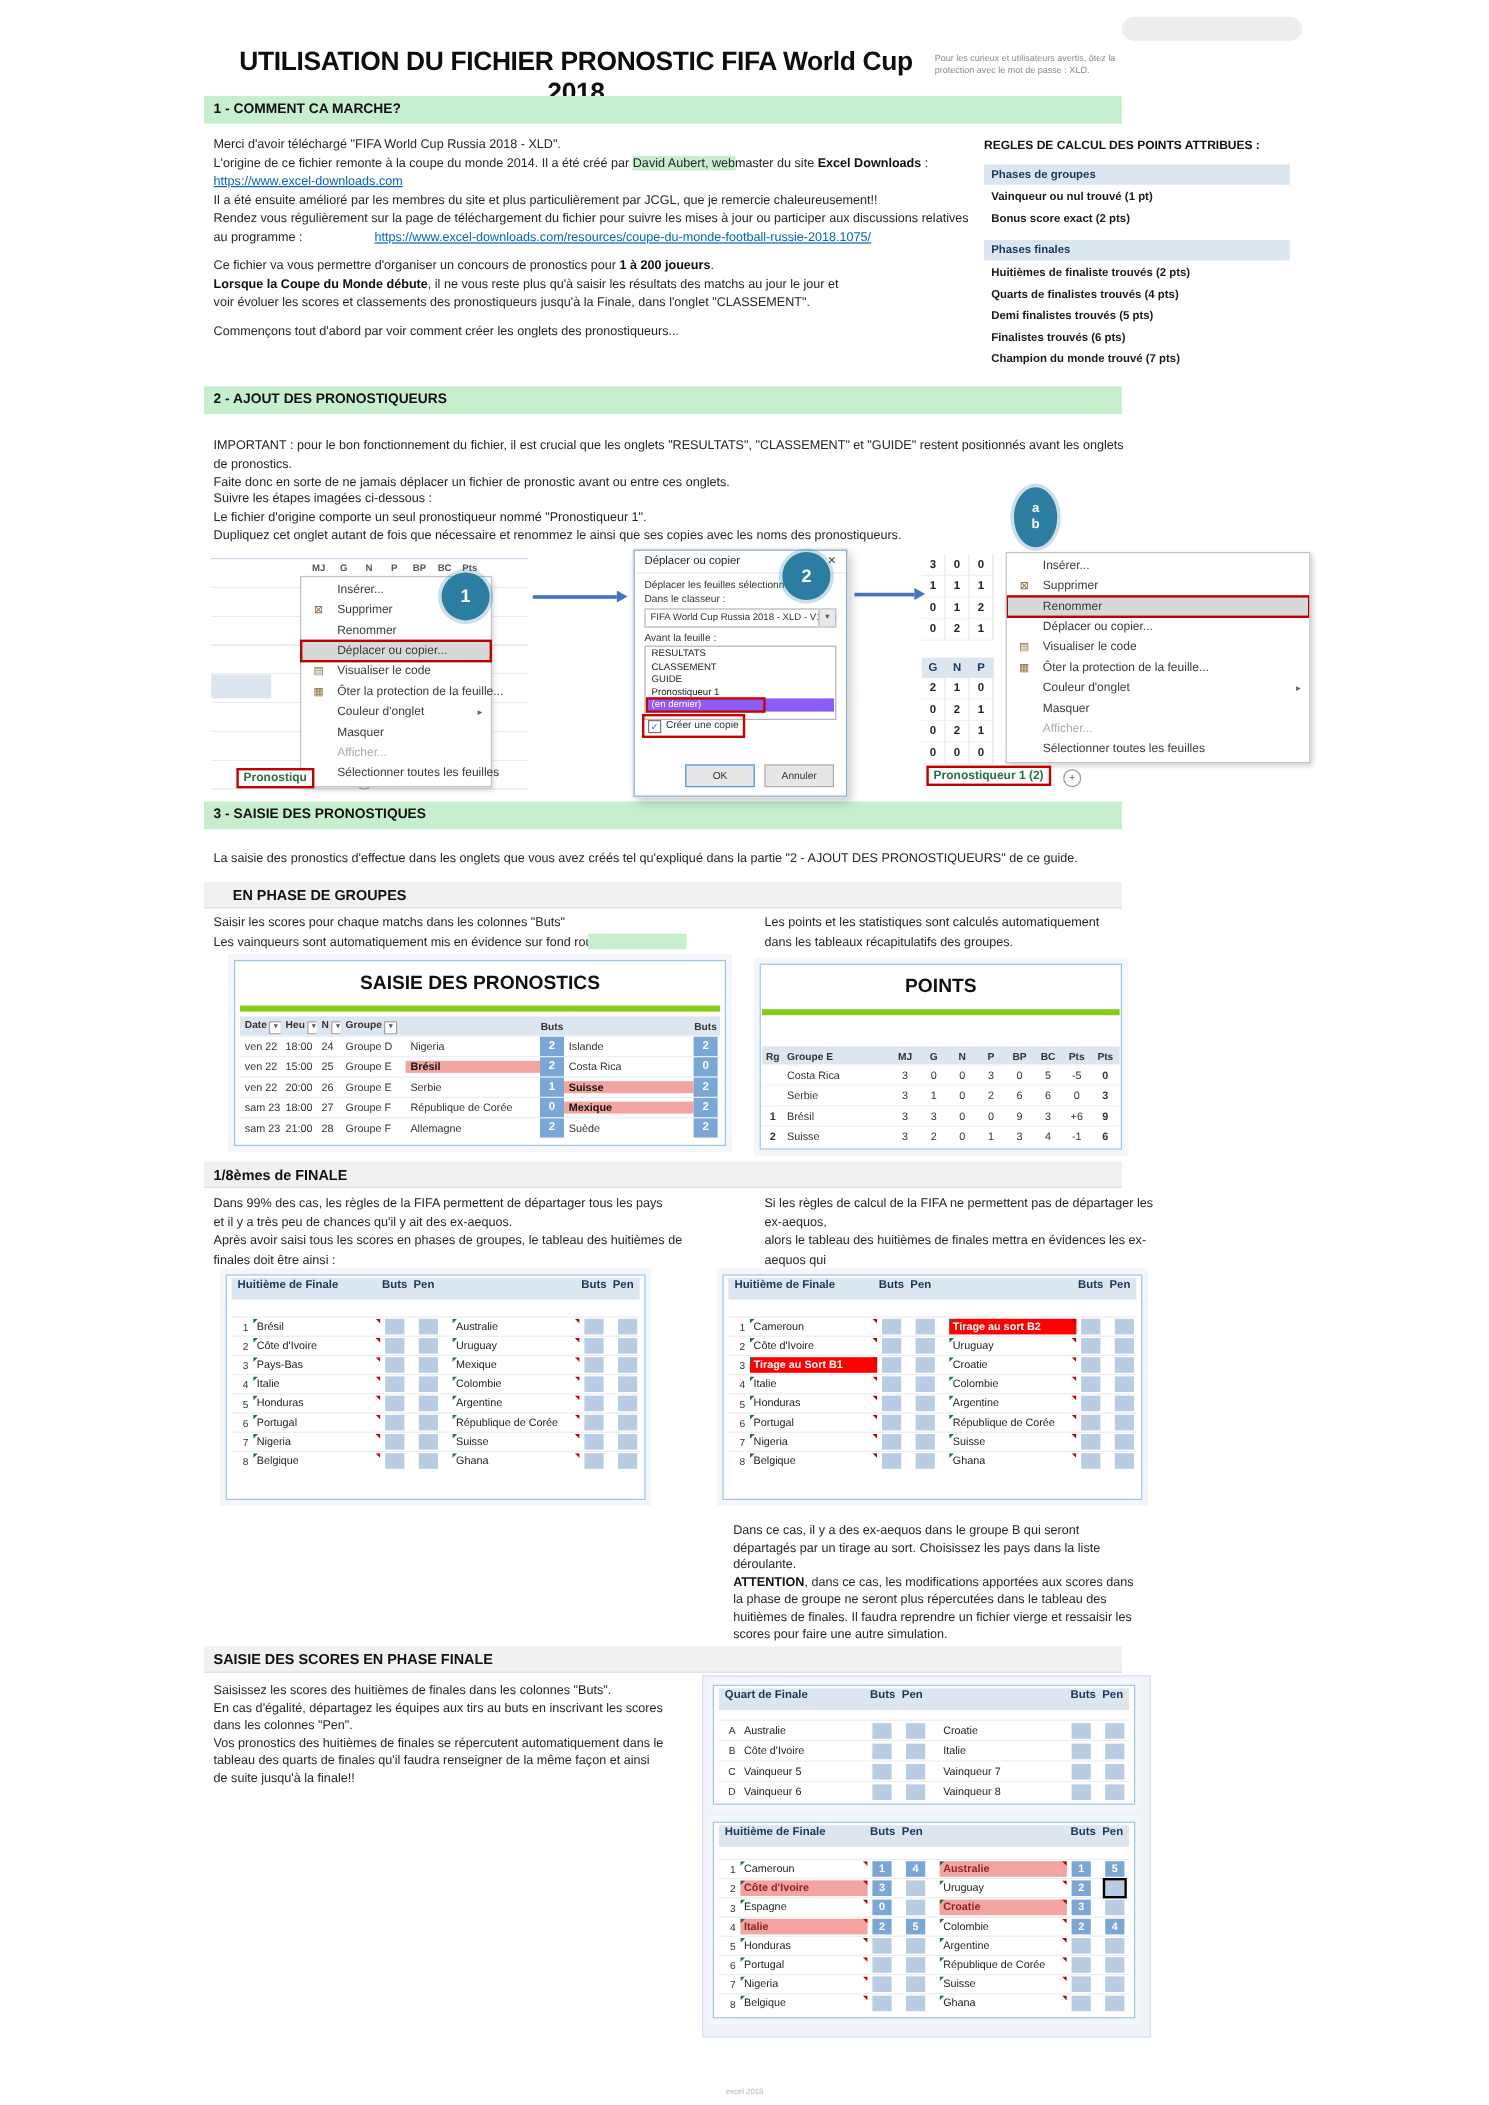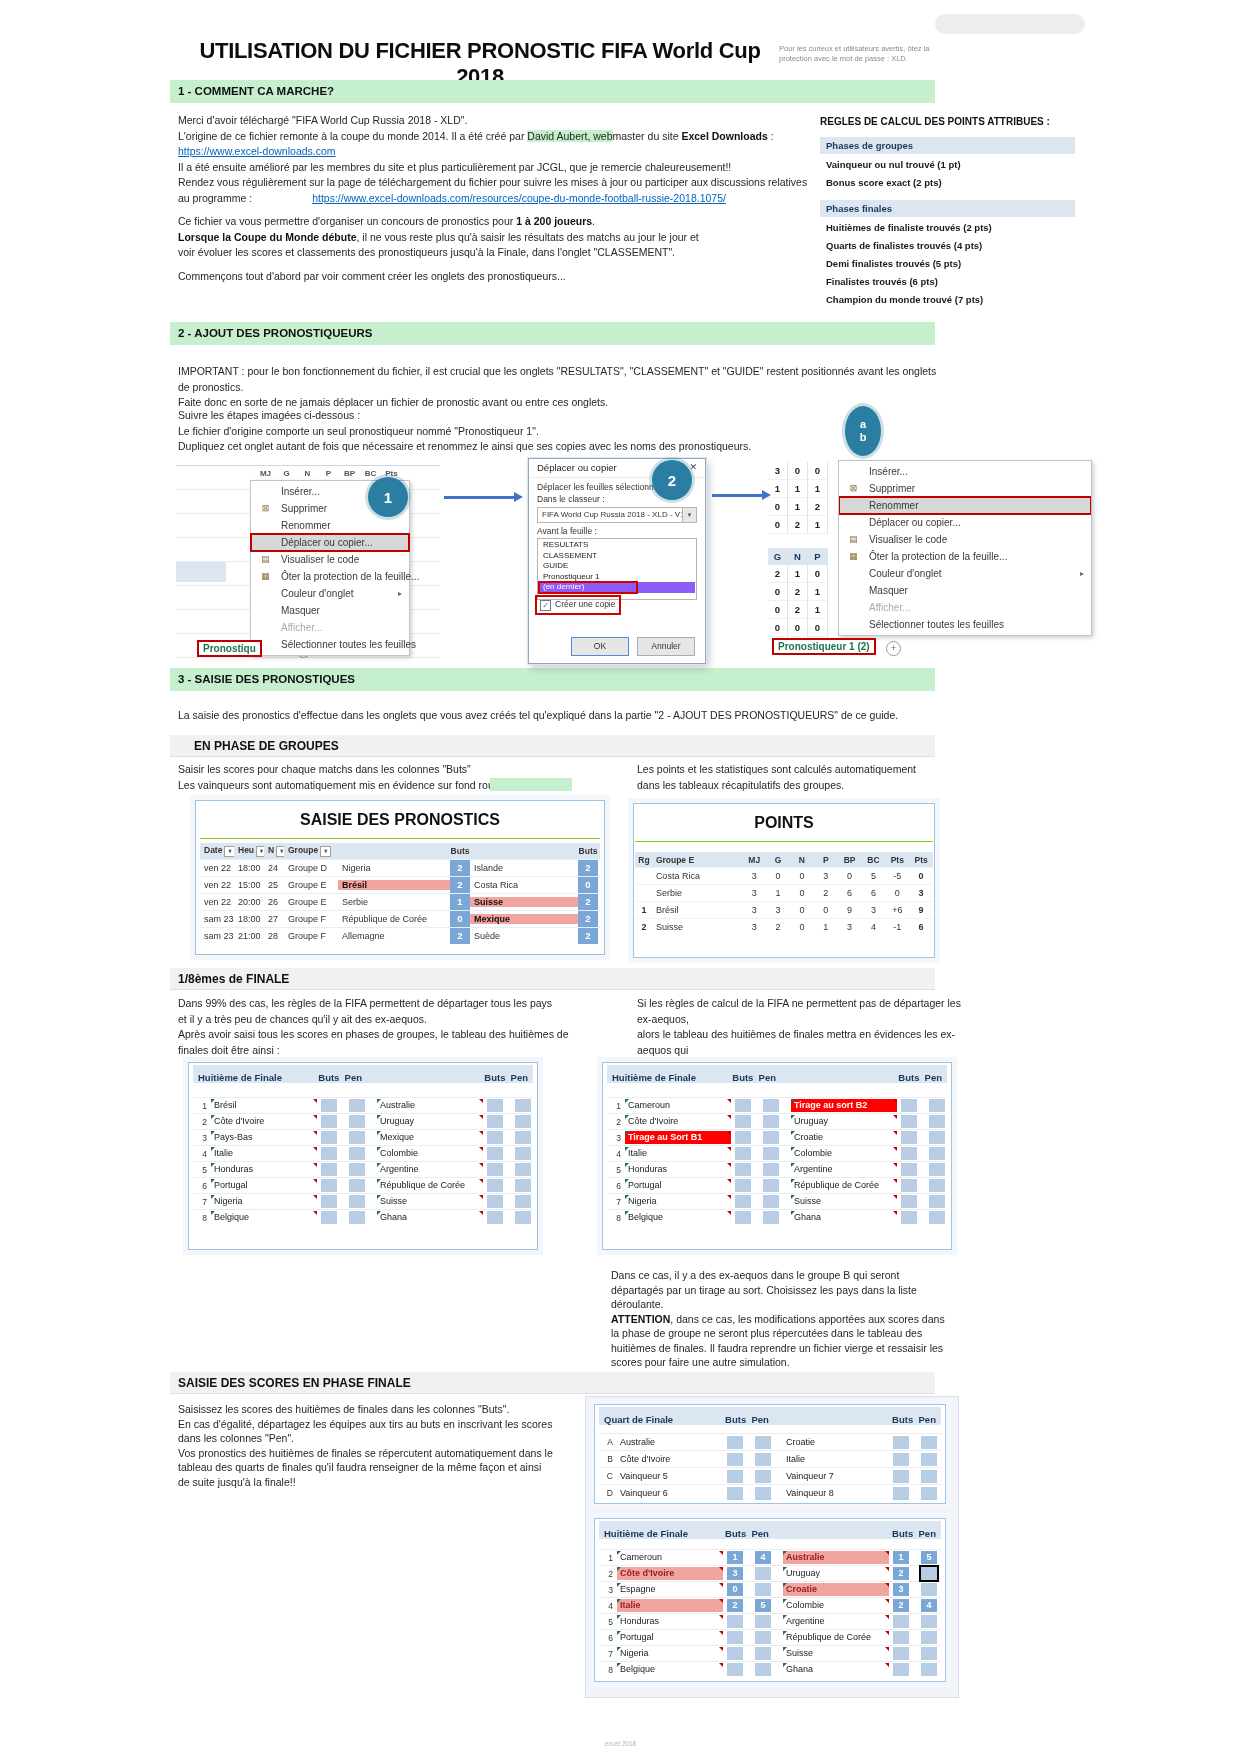--- a/index.html
+++ b/index.html
@@ -63,42 +63,42 @@
         background:#e6e6e6;border:1px solid #adadad;}
   .ok{right:76px;border-color:#4a90d9;}
   .cancel{right:10px;}
   
   .g3r{display:flex;}
   .g3c{width:19px;height:17px;line-height:17px;text-align:center;font-size:9.5px;font-weight:bold;color:#222;
        border-right:1px solid #e3e3e3;border-bottom:1px solid #f0f0f0;background:#fff;}
   .g3h .g3c{background:#dce6f1;color:#17375d;border-bottom:1px solid #c9d9ec;}
   
   .xpanel{background:#fff;border:1px solid #9dc3e6;box-shadow:0 0 0 5px #f3f7fb;box-sizing:border-box;}
-  .xttl{font-weight:bold;text-align:center;font-size:16px;color:#111;padding:10px 0 9px 0;border-bottom:1px solid #84cc16;}
+  .xttl{font-weight:bold;text-align:center;font-size:16px;color:#111;padding:10px 0 9px 0;border-bottom:5px solid #84cc16;}
   
   .shead{display:flex;align-items:center;height:16px;background:#dce6f1;font-size:8.5px;font-weight:bold;
          color:#333;margin-top:4px;}
   .fbtn{display:inline-block;width:9px;height:9px;background:#fff;border:1px solid #a0a0a0;font-size:6px;
         line-height:8px;text-align:center;color:#555;margin-left:2px;}
   .srow{display:flex;align-items:center;height:16px;border-top:1px solid #e8eef7;font-size:9px;color:#333;}
   .sc{padding-left:4px;box-sizing:border-box;white-space:nowrap;overflow:hidden;}
   .w-date{width:34px;} .w-time{width:30px;} .w-n{width:20px;} .w-grp{width:54px;}
   .w-t1{width:112px;} .w-t2{width:108px;}
   .sb{width:20px;height:16px;line-height:16px;text-align:center;background:#7ba7d7;color:#fff;
       font-weight:bold;font-size:9.5px;}
   .srow .sc.win{background:#f2a49f;font-weight:bold;color:#111;}
   
   .ph{display:flex;align-items:center;height:15px;background:#dce6f1;font-size:8.5px;font-weight:bold;color:#333;}
   .pr{display:flex;align-items:center;height:16px;border-top:1px solid #eef3f9;font-size:9px;color:#333;}
   .p-rg{width:18px;text-align:center;font-weight:bold;}
   .p-team{width:90px;padding-left:3px;box-sizing:border-box;}
   .p-c{width:24px;text-align:center;}
   .pr .p-c:last-child{font-weight:bold;}
   
-  .hh{display:flex;align-items:flex-end;height:18px;background:#dce6f1;font-size:9.5px;font-weight:bold;color:#17375d;}
+  .hh{display:flex;align-items:flex-start;height:18px;background:#dce6f1;font-size:9.5px;font-weight:bold;color:#17375d;}
   .hh .h-t{width:128px;padding-left:5px;box-sizing:border-box;}
   .hh .h-b{width:22px;text-align:center;} .hh .h-p{width:28px;text-align:center;}
   .hh .h-g{width:12px;} .hh .h-s{width:108px;}
   .hrow{display:flex;align-items:center;height:15px;border-top:1px solid #ededed;}
   .hn{width:14px;margin-right:4px;text-align:right;font-size:8.5px;color:#333;}
   .ht{width:106px;padding:0 3px;box-sizing:border-box;position:relative;font-size:9px;color:#222;
       white-space:nowrap;overflow:hidden;height:13px;line-height:13px;}
   .ht.mk:before{content:"";position:absolute;left:0;top:0;border-top:4px solid #1e7145;border-right:4px solid transparent;}
   .ht.mk:after{content:"";position:absolute;right:0;top:0;border-top:4px solid #c00000;border-left:4px solid transparent;}
   .ht.pink{background:#f2a49f;font-weight:bold;color:#8f1f1f;}
@@ -398,21 +398,21 @@
           <span class="sc w-t1">Allemagne</span>
           <span class="sb">2</span>
           <span class="sc w-t2">Suède</span>
           <span class="sb">2</span>
         </div>
       </div>
   </div>
 
   <div class="abs xpanel" style="left:633px;top:803px;width:302px;height:155px;padding:0 1px;">
     <div class="xttl">POINTS</div>
-    <div class="ph" style="margin-top:10px;">
+    <div class="ph" style="margin-top:26px;">
       <span class="p-rg">Rg</span>
       <span class="p-team">Groupe E</span>
       <span class="p-c">MJ</span>
         <span class="p-c">G</span>
       <span class="p-c">N</span>
         <span class="p-c">P</span>
       <span class="p-c">BP</span>
         <span class="p-c">BC</span>
       <span class="p-c">Pts</span>
         <span class="p-c">Pts</span>

